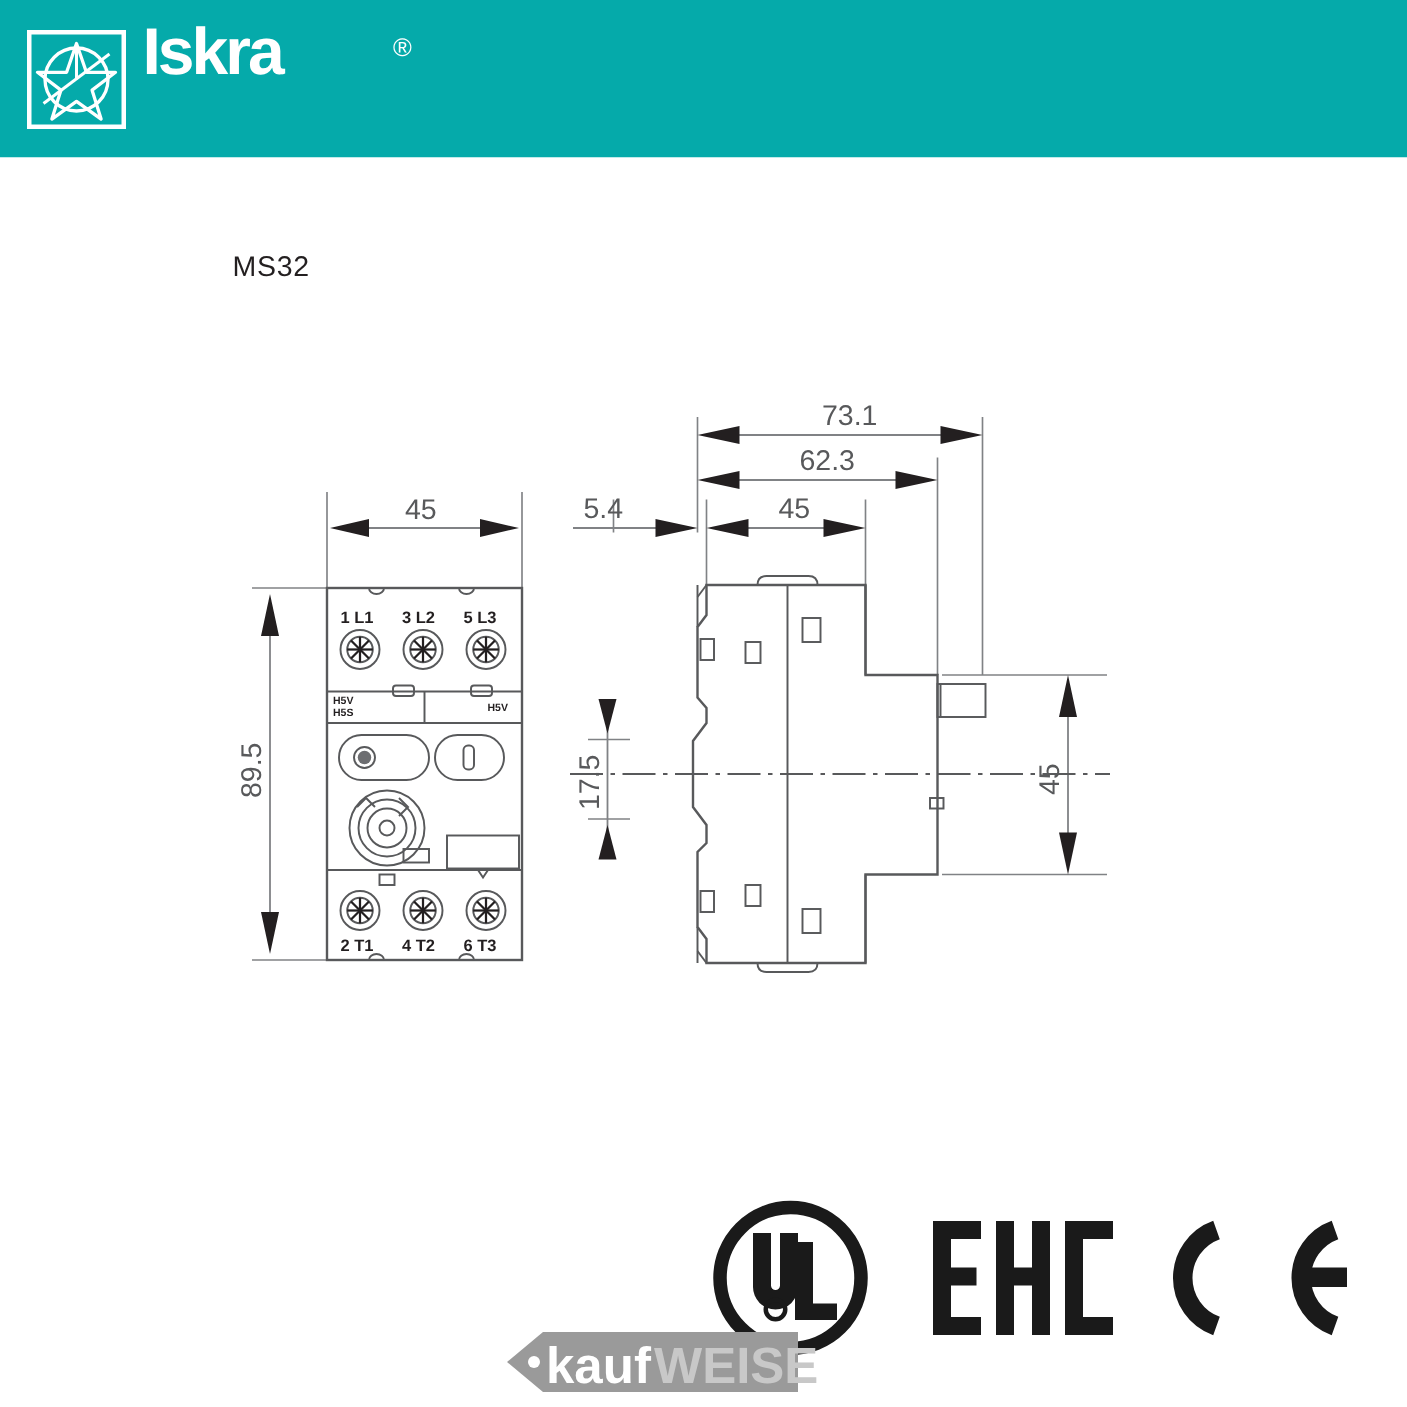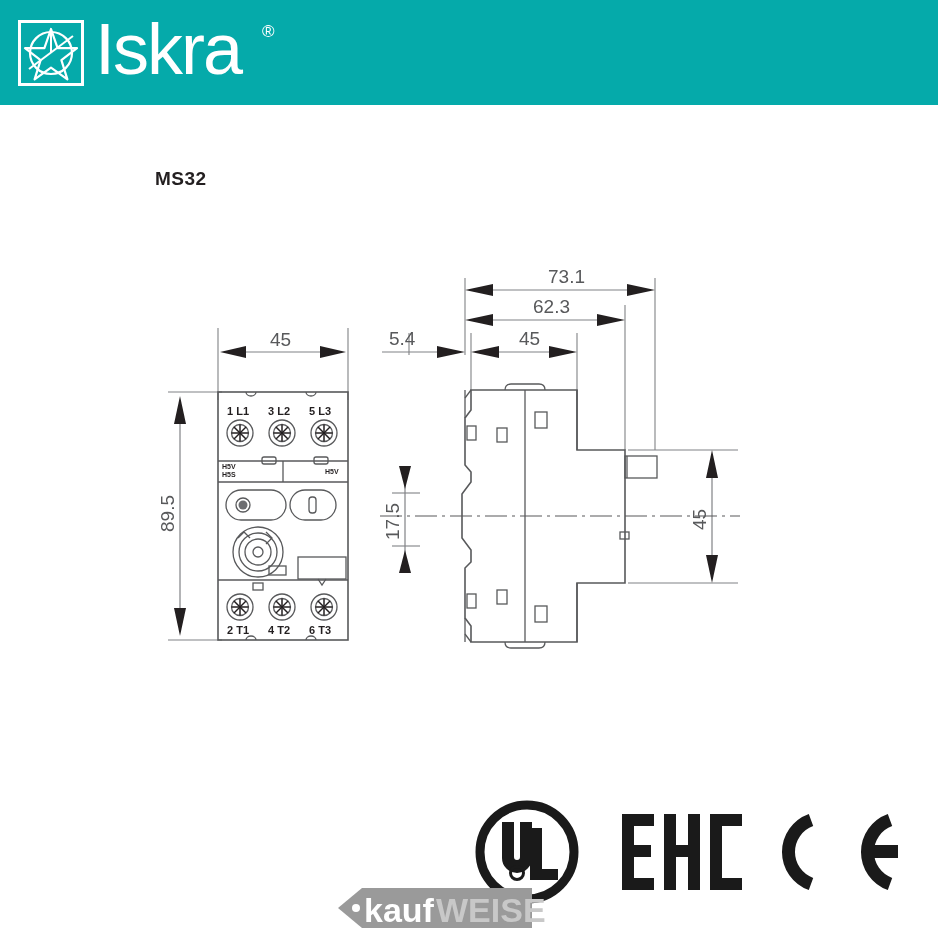--- a/index.html
+++ b/index.html
@@ -15,36 +15,36 @@
     position:absolute;left:0;top:0;width:938px;height:105px;
     background:#05AAAA;
   }
   .logo-mark{
     position:absolute;left:18px;top:20px;width:66px;height:66px;
     border:3px solid #ffffff;box-sizing:border-box;
   }
   .logo-mark svg{display:block;}
   .logo-word{
     position:absolute;left:95px;top:13px;
-    font-size:72px;font-weight:normal;color:#ffffff;
+    font-size:44px;font-weight:bold;color:#ffffff;
     letter-spacing:-2px;line-height:1;
     font-family:"Liberation Sans", sans-serif;
   }
   .logo-reg{
     position:absolute;left:262px;top:22px;
     font-size:17px;color:#ffffff;
     font-family:"Liberation Sans", sans-serif;
   }
   .header-rule{
     position:absolute;left:0;top:105px;width:938px;height:3px;background:#ffffff;
   }
   
   .page-title{
     position:absolute;left:155px;top:168px;
-    font-size:19px;font-weight:bold;color:#231f20;
+    font-size:19px;font-weight:normal;color:#231f20;
     letter-spacing:0.5px;
   }
   
   .drawing{
     position:absolute;left:0;top:250px;width:938px;height:440px;
   }
   .drawing svg{display:block;}
   
   .certs{
     position:absolute;left:470px;top:800px;width:440px;height:110px;

